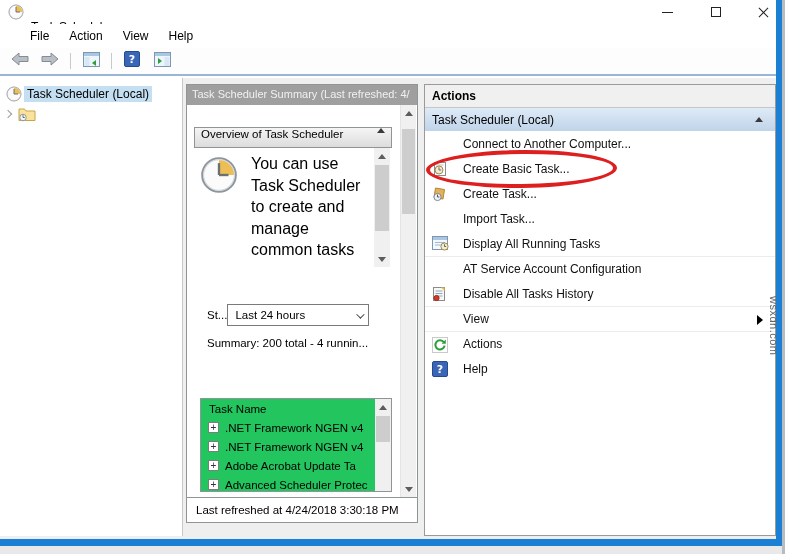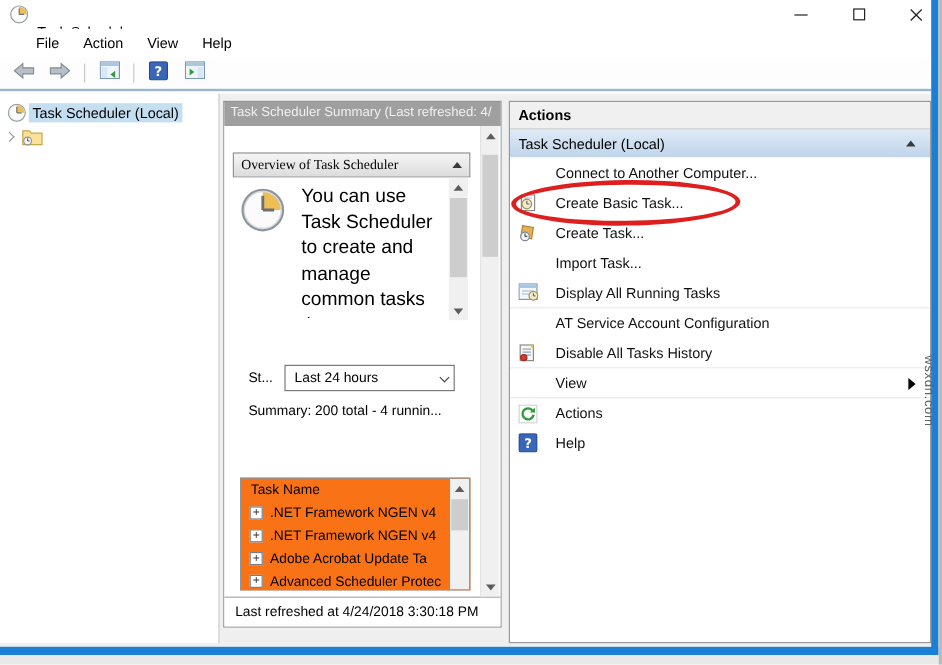--- a/index.html
+++ b/index.html
@@ -43,21 +43,21 @@
   .tree-label{padding:1px 3px;white-space:nowrap;}
   .tree-row.selected .tree-label{background:var(--selection-blue);}
   .tree-row.root{padding-left:6px;}
 
   
   .summary-panel{position:absolute;left:186px;top:6px;width:232px;height:439px;background:#fff;border:1px solid var(--panel-border);}
   .summary-header{height:20px;background:var(--summary-header-gray);color:#f1f1f1;font-size:11px;line-height:19px;padding-left:5px;white-space:nowrap;overflow:hidden;}
   .summary-body{position:relative;height:392px;background:#fff;}
   .summary-statusbar{height:25px;border-top:1px solid var(--panel-border);font-size:11.5px;line-height:24px;padding-left:9px;color:#000;background:#fff;white-space:nowrap;overflow:hidden;}
 
-  .section-header{position:absolute;left:7px;width:198px;height:21px;background:linear-gradient(#f5f5f5,#dcdcdc);border:1px solid #8f9496;font-size:11.5px;color:#000;display:flex;align-items:center;padding:0 6px;font-family:Liberation Serif, serif;}
+  .section-header{position:absolute;left:7px;width:198px;height:21px;background:linear-gradient(#f5f5f5,#dcdcdc);border:1px solid #8f9496;font-size:11.5px;color:#000;display:flex;align-items:flex-start;padding:0 6px;}
   .section-header .spacer{flex:1;}
   .tri-up{width:0;height:0;border-left:4px solid transparent;border-right:4px solid transparent;border-bottom:5px solid #3a3a3a;}
   .tri-right{width:0;height:0;border-top:5px solid transparent;border-bottom:5px solid transparent;border-left:6px solid #000;}
 
   .overview-header{top:22px;}
   .overview-content{position:absolute;left:7px;top:43px;width:198px;height:119px;background:#fff;overflow:hidden;}
   .overview-clock{position:absolute;left:6px;top:8px;}
   .overview-text{position:absolute;left:57px;top:5px;width:113px;height:112px;overflow:hidden;font-size:16px;line-height:1.35;color:#000;}
 
   .scrollbar{position:absolute;background:#f0f0f0;}
@@ -66,26 +66,26 @@
   .sb-tri-up{width:0;height:0;border-left:4px solid transparent;border-right:4px solid transparent;border-bottom:5px solid #5c5c5c;}
   .sb-tri-down{width:0;height:0;border-left:4px solid transparent;border-right:4px solid transparent;border-top:5px solid #5c5c5c;}
   .sb-thumb{position:absolute;left:1px;right:1px;background:#cdcdcd;}
 
   .ov-scroll{right:2px;top:0;width:16px;height:119px;}
   .mid-scroll{right:1px;top:0;width:16px;height:392px;border-left:1px solid #e4e4e4;}
   .list-scroll{right:0;top:0;width:16px;height:94px;}
 
   .status-header{top:165px;}
   .st-row{position:absolute;left:20px;top:199px;display:flex;align-items:center;}
-  .st-label{font-size:11.5px;color:#000;margin-right:10px;}
+  .st-label{font-size:11.5px;color:#000;}
   .combo{position:relative;width:142px;height:22px;background:#fff;border:1px solid #7a7a7a;font-size:11.5px;line-height:20px;padding-left:7px;color:#000;}
   .combo .chev{position:absolute;right:6px;top:8px;width:6px;height:6px;border-right:1.2px solid #444;border-bottom:1.2px solid #444;transform:rotate(45deg) translateY(-2px);}
   .summary-line{position:absolute;left:20px;top:232px;font-size:11.5px;color:#000;white-space:nowrap;}
 
-  .task-list{position:absolute;left:13px;top:293px;width:192px;height:94px;border:1px solid var(--panel-border);background:#f97316;overflow:hidden;}
+  .task-list{position:absolute;left:13px;top:293px;width:192px;height:94px;border:1px solid var(--panel-border);background:#22c55e;overflow:hidden;}
   .task-list-header{font-size:11.5px;color:#000;padding:4px 0 3px 8px;}
   .task-row{display:flex;align-items:center;height:19px;padding-left:7px;font-size:11.5px;color:#000;white-space:nowrap;overflow:hidden;}
   .expander{width:11px;height:11px;border:1px solid #7d7d7d;font-size:10px;line-height:9px;text-align:center;color:#333;margin-right:6px;flex:0 0 auto;background:#fff;}
 
   
   .actions-panel{position:absolute;left:424px;top:6px;width:352px;height:452px;background:#fff;border:1px solid #9a9a9a;}
   .actions-title{height:23px;background:#f0f0f0;border-bottom:1px solid #c6c6c6;font-size:12px;font-weight:bold;color:#000;line-height:22px;padding-left:7px;}
   .actions-group-header{height:23px;background:linear-gradient(#dfeaf7,#bfd4ea);font-size:12px;color:#000;line-height:22px;padding-left:7px;display:flex;align-items:center;}
   .actions-group-header .spacer{flex:1;}
   .actions-group-header .tri-up{margin-right:12px;}

